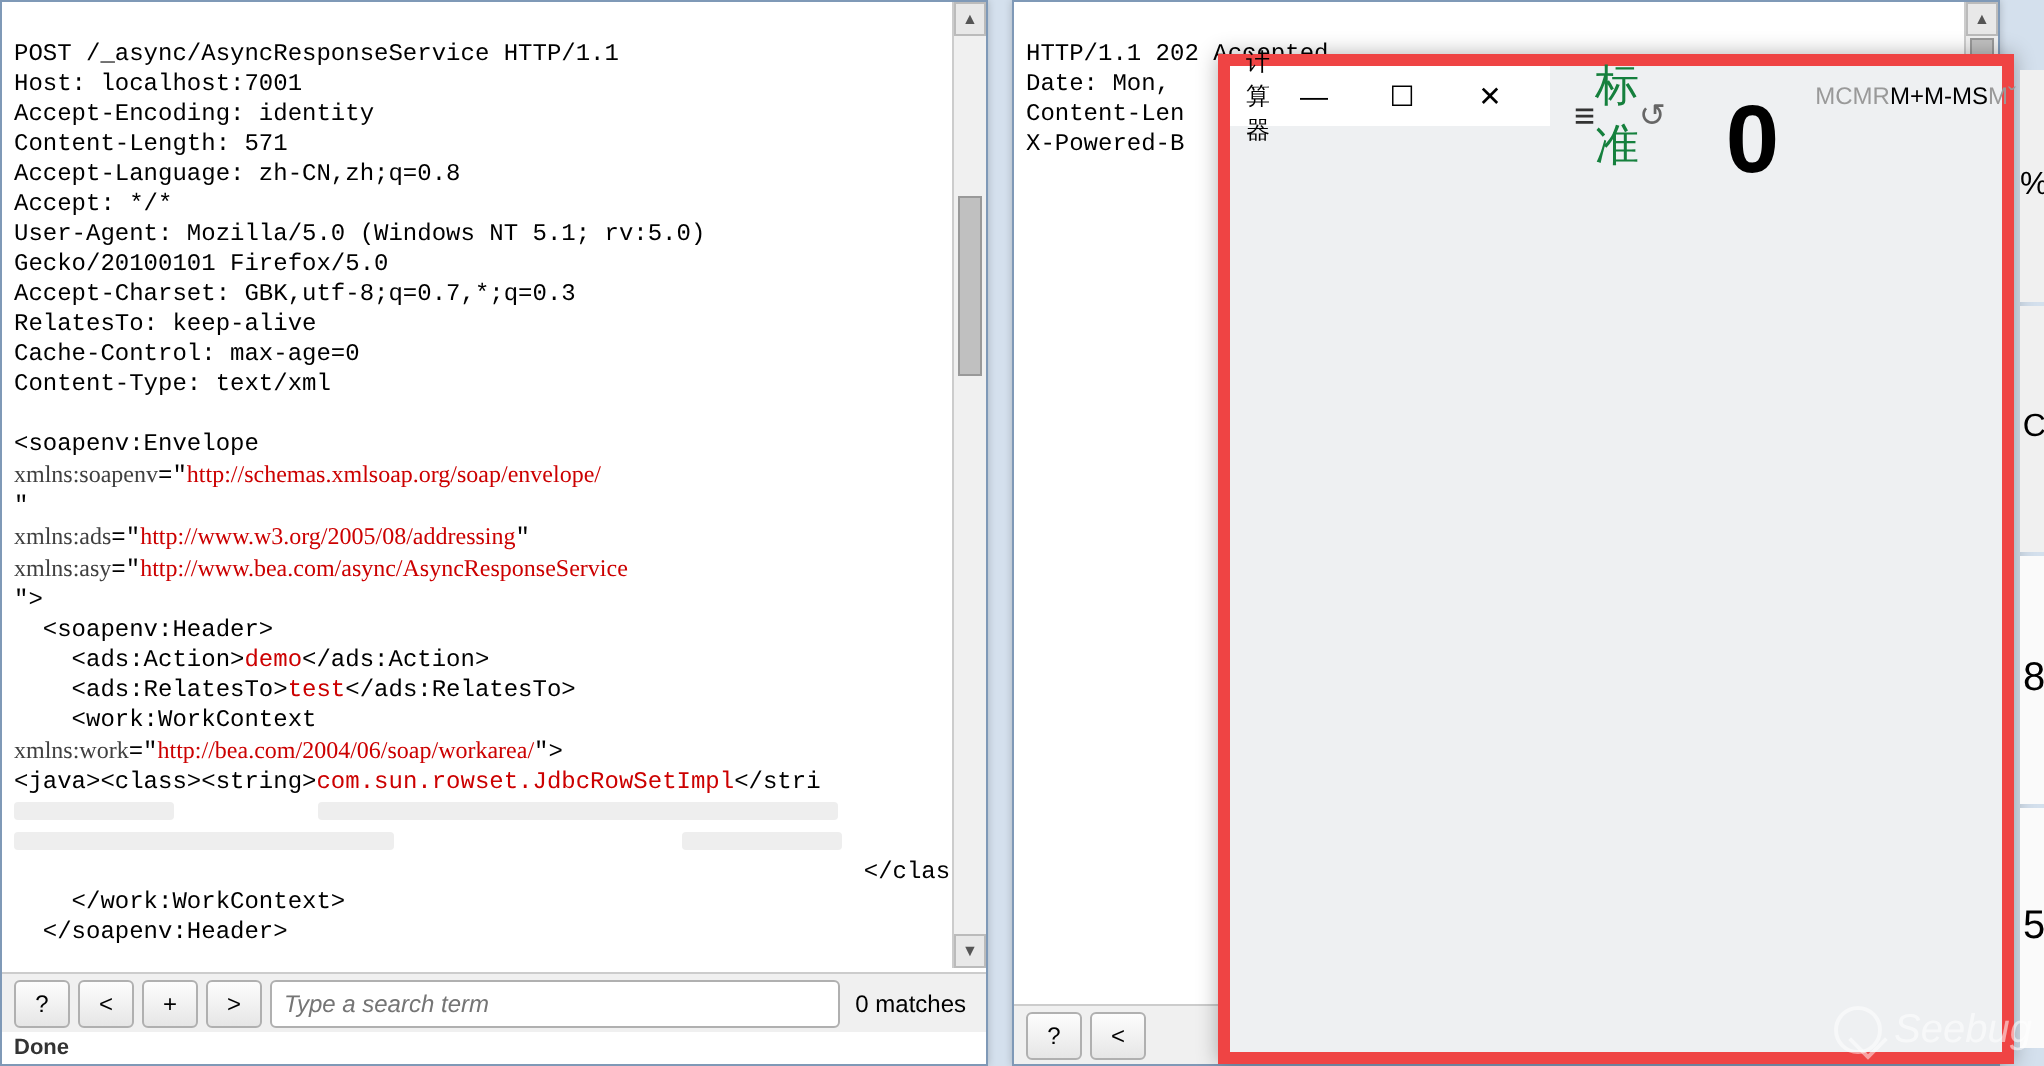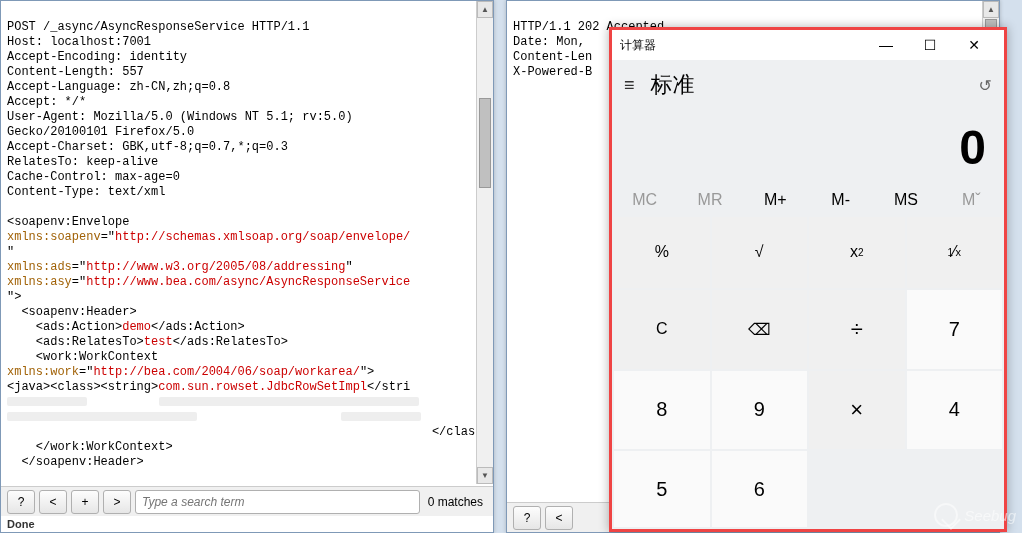--- a/index.html
+++ b/index.html
@@ -18,22 +18,22 @@
 }
 .pane-left { left: 0; width: 494px; }
 .pane-right { left: 506px; width: 494px; }
 .code {
   flex: 1; font-family: "Courier New", monospace;
   font-size: 12px; line-height: 15px;
   padding: 4px 6px; overflow: hidden;
   color: #000; white-space: pre;
   position: relative;
 }
-.code .attr { color: #a16207; }
-.code .url { color: #c00; }
+.code .attr { color: #404040; font-family: Liberation Serif, serif; }
+.code .url { color: #c00; font-family: Liberation Serif, serif; }
 .code .val { color: #c00; text-align: right; }
 .scrollbar {
   position: absolute; right: 0; top: 0; bottom: 48px;
   width: 17px; background: #f0f0f0; border-left: 1px solid #ccc;
 }
 .sb-btn { height: 17px; background: #e8e8e8; border: 1px solid #bbb; display: flex; align-items: center; justify-content: center; font-size: 8px; color: #555; }
 .sb-thumb { background: #c0c0c0; border: 1px solid #999; margin: 0 2px; }
 .sb-thumb-left { height: 90px; margin-top: 80px; }
 .sb-thumb-right { height: 330px; margin-top: 1px; }
 .bottom-bar {
@@ -51,57 +51,57 @@
   background: #fff; padding: 0 6px; font-size: 12px; font-style: italic; color: #888;
 }
 .match-count { font-size: 12px; color: #000; padding: 0 4px; }
 .status-line { font-size: 11px; padding: 2px 6px; color: #333; font-weight: bold; }
 .censor { display: inline-block; background: #eee; height: 9px; vertical-align: middle; border-radius: 2px; }
 
 
 .calc {
   position: absolute; left: 609px; top: 27px;
   width: 398px; height: 505px;
-  background: #eef0f2; border: 3px solid #ef4444;
+  background: #eef0f2; border: 6px solid #ef4444;
   box-shadow: 0 0 10px rgba(0,0,0,.3);
-  display: flex; flex-direction: column;
+  display: flex; flex-direction: row;
 }
 .calc-title {
   height: 30px; display: flex; align-items: center;
   padding: 0 8px; font-size: 12px; background: #fff;
 }
 .win-btns { margin-left: auto; display: flex; }
 .win-btn { width: 44px; height: 30px; display: flex; align-items: center; justify-content: center; font-size: 14px; cursor: pointer; }
 .calc-header {
   display: flex; align-items: center; height: 50px; padding: 0 12px;
 }
 .menu-icon { font-size: 18px; color: #333; cursor: pointer; }
-.calc-mode { font-size: 22px; margin-left: 16px; color: #000000; }
+.calc-mode { font-size: 22px; margin-left: 0; color: #15803d; }
 .history-icon { margin-left: auto; font-size: 16px; color: #666; cursor: pointer; }
 .calc-display {
   text-align: right; font-size: 48px; font-weight: 600;
   padding: 10px 18px; color: #000;
 }
 .mem-row { display: flex; }
-.mem-btn { flex: 1; height: 30px; font-size: 16px; color: #999; display: flex; align-items: center; justify-content: center; cursor: pointer; }
+.mem-btn { flex: 1; height: 30px; font-size: 12px; color: #999; display: flex; align-items: center; justify-content: center; cursor: pointer; }
 .mem-btn.active { color: #000; font-weight: 500; }
 .keypad { flex: 1; display: grid; grid-template-columns: repeat(4, 1fr); gap: 2px; padding: 2px; }
 .key {
   display: flex; align-items: center; justify-content: center;
   font-size: 18px; cursor: pointer; border: none;
   background: #f0f0f0;
 }
 .key.func { background: #f0f0f0; font-size: 16px; }
 .key.num { background: #fafafa; font-weight: 500; font-size: 20px; }
 .key.op { background: #f0f0f0; font-size: 22px; }
 .key sup { font-size: 10px; }
 
 .watermark {
   position: absolute; right: 6px; bottom: 6px;
-  color: rgba(255,255,255,.55); font-size: 15px;
+  color: rgba(255,255,255,.55); font-size: 20px;
   display: flex; align-items: center; gap: 6px;
   font-style: italic;
 }
 .wm-icon {
   width: 24px; height: 24px; border: 2px solid rgba(255,255,255,.5);
   border-radius: 50%; position: relative;
 }
 .wm-icon::after {
   content:""; position:absolute; right:-2px; bottom:-2px;
   width:12px;height:12px;border:2px solid rgba(255,255,255,.5);
@@ -109,21 +109,21 @@
 }
 </style>
 </head>
 <body>
 
 <div class="pane pane-left">
   <div class="code">
 <span>POST /_async/AsyncResponseService HTTP/1.1</span>
 <span>Host: localhost:7001</span>
 <span>Accept-Encoding: identity</span>
-<span>Content-Length: 557</span>
+<span>Content-Length: 571</span>
 <span>Accept-Language: zh-CN,zh;q=0.8</span>
 <span>Accept: */*</span>
 <span>User-Agent: Mozilla/5.0 (Windows NT 5.1; rv:5.0)</span>
 <span>Gecko/20100101 Firefox/5.0</span>
 <span>Accept-Charset: GBK,utf-8;q=0.7,*;q=0.3</span>
 <span>RelatesTo: keep-alive</span>
 <span>Cache-Control: max-age=0</span>
 <span>Content-Type: text/xml</span>
 
 <span>&lt;soapenv:Envelope</span>

